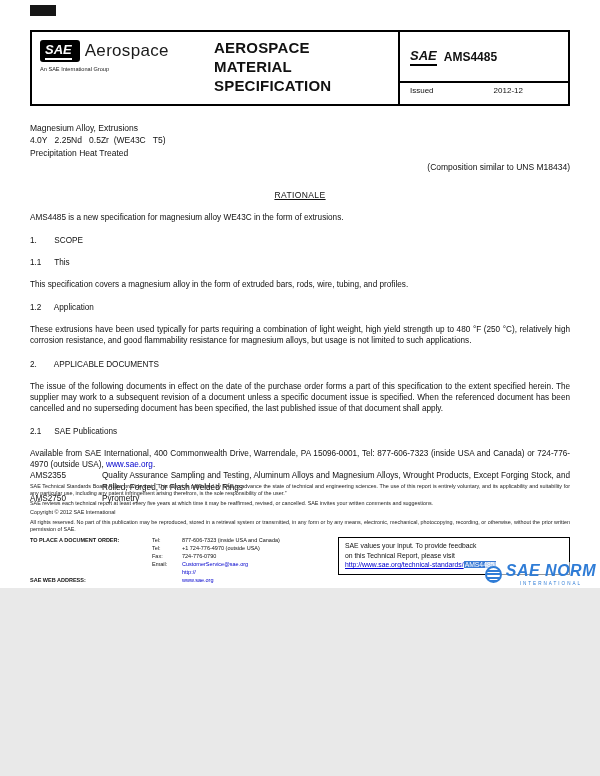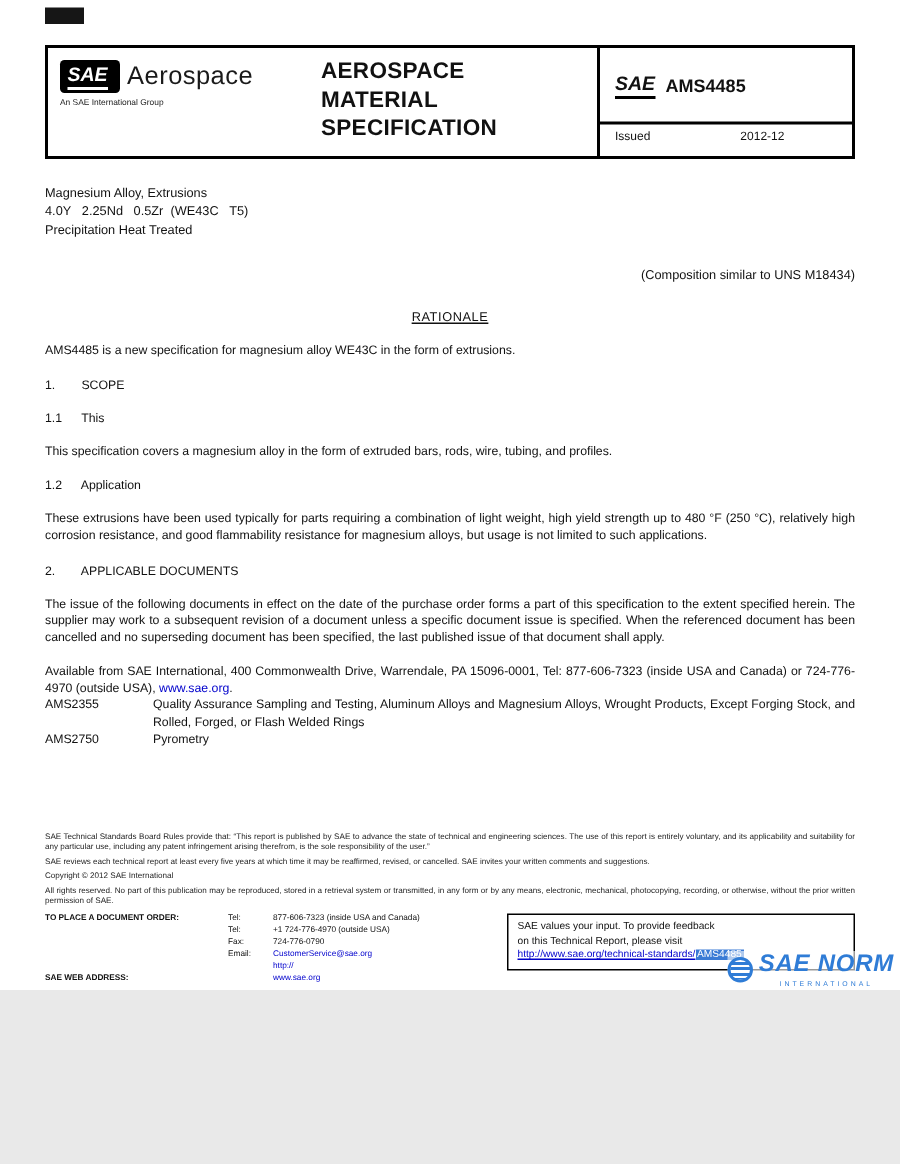--- a/index.html
+++ b/index.html
@@ -1,18 +1,18 @@
 <!DOCTYPE html>
 <html><head>
 <meta charset="utf-8">
 <style>
   * { box-sizing: border-box; margin: 0; padding: 0; }
   html, body { background: #e9e9e9; }
   .page {
-    width: 600px; height: 660px; position: relative; overflow: hidden;
+    width: 600px; height: 588px; position: relative; overflow: hidden;
     background: #fff; color: #111;
     font-family: "Liberation Sans", "DejaVu Sans", sans-serif;
     margin: 0 auto;
   }
   .scan-mark { position: absolute; top: 5px; left: 30px; width: 26px; height: 11px; background: #161616; }
   .content { position: absolute; top: 30px; left: 30px; right: 30px; }
 
   
   .header-box { display: flex; border: 2px solid #000; height: 76px; }
   .logo-cell { width: 166px; padding: 8px 4px 4px 8px; }
@@ -29,21 +29,21 @@
 
   .id-cell { width: 170px; border-left: 2px solid #000; display: flex; flex-direction: column; }
   .id-top { flex: 1; display: flex; align-items: center; gap: 7px; padding: 4px 8px 4px 10px; border-bottom: 2px solid #000; }
   .id-brand { font-weight: bold; font-style: italic; font-size: 13px; border-bottom: 2px solid #000; padding-bottom: 1px; }
   .id-number { font-weight: bold; font-size: 12px; }
   .id-bottom { height: 21px; display: flex; align-items: flex-start; font-size: 8px; padding: 3px 8px 0 10px; }
   .id-issued-date { margin-left: 34px; padding-left: 26px; }
 
   
   .title-block { font-size: 8.5px; line-height: 1.45; margin-top: 16px; }
-  .composition { text-align: right; font-size: 8.5px; margin-top: 19px; }
+  .composition { text-align: right; font-size: 8.5px; margin-top: 3px; }
 
   .rationale-heading { text-align: center; font-size: 8.5px; margin-top: 18px; letter-spacing: 0.4px; text-decoration: underline; }
 
   
   .para { font-size: 8.2px; line-height: 1.36; margin-top: 12px; }
   .just { text-align: justify; }
   .sec-heading { font-size: 8.2px; margin-top: 13px; }
   .sec-num { display: inline-block; min-width: 22px; }
   .doc-entry { display: flex; font-size: 8.2px; line-height: 1.36; }
   .doc-num { width: 72px; flex: none; }
@@ -133,20 +133,24 @@
       <span>Application</span>
     </div>
     <div class="para just">These extrusions have been used typically for parts requiring a combination of light weight, high yield strength up to 480 °F (250 °C), relatively high corrosion resistance, and good flammability resistance for magnesium alloys, but usage is not limited to such applications.</div>
 
     <div class="sec-heading">
       <span class="sec-num">2.</span>
       <span>APPLICABLE DOCUMENTS</span>
     </div>
     <div class="para just">The issue of the following documents in effect on the date of the purchase order forms a part of this specification to the extent specified herein. The supplier may work to a subsequent revision of a document unless a specific document issue is specified. When the referenced document has been cancelled and no superseding document has been specified, the last published issue of that document shall apply.</div>
 
+    <div class="sec-heading">
+      <span class="sec-num">2.1</span>
+      <span>SAE Publications</span>
+    </div>
     <div class="para just">
       <span>Available from SAE International, 400 Commonwealth Drive, Warrendale, PA 15096-0001, Tel: 877-606-7323 (inside USA and Canada) or 724-776-4970 (outside USA), </span><span class="link">www.sae.org</span><span>.</span>
     </div>
 
     <div class="doc-entry">
       <span class="doc-num">AMS2355</span>
       <span class="doc-title">Quality Assurance Sampling and Testing, Aluminum Alloys and Magnesium Alloys, Wrought Products, Except Forging Stock, and Rolled, Forged, or Flash Welded Rings</span>
     </div>
     <div class="doc-entry">
       <span class="doc-num">AMS2750</span>

